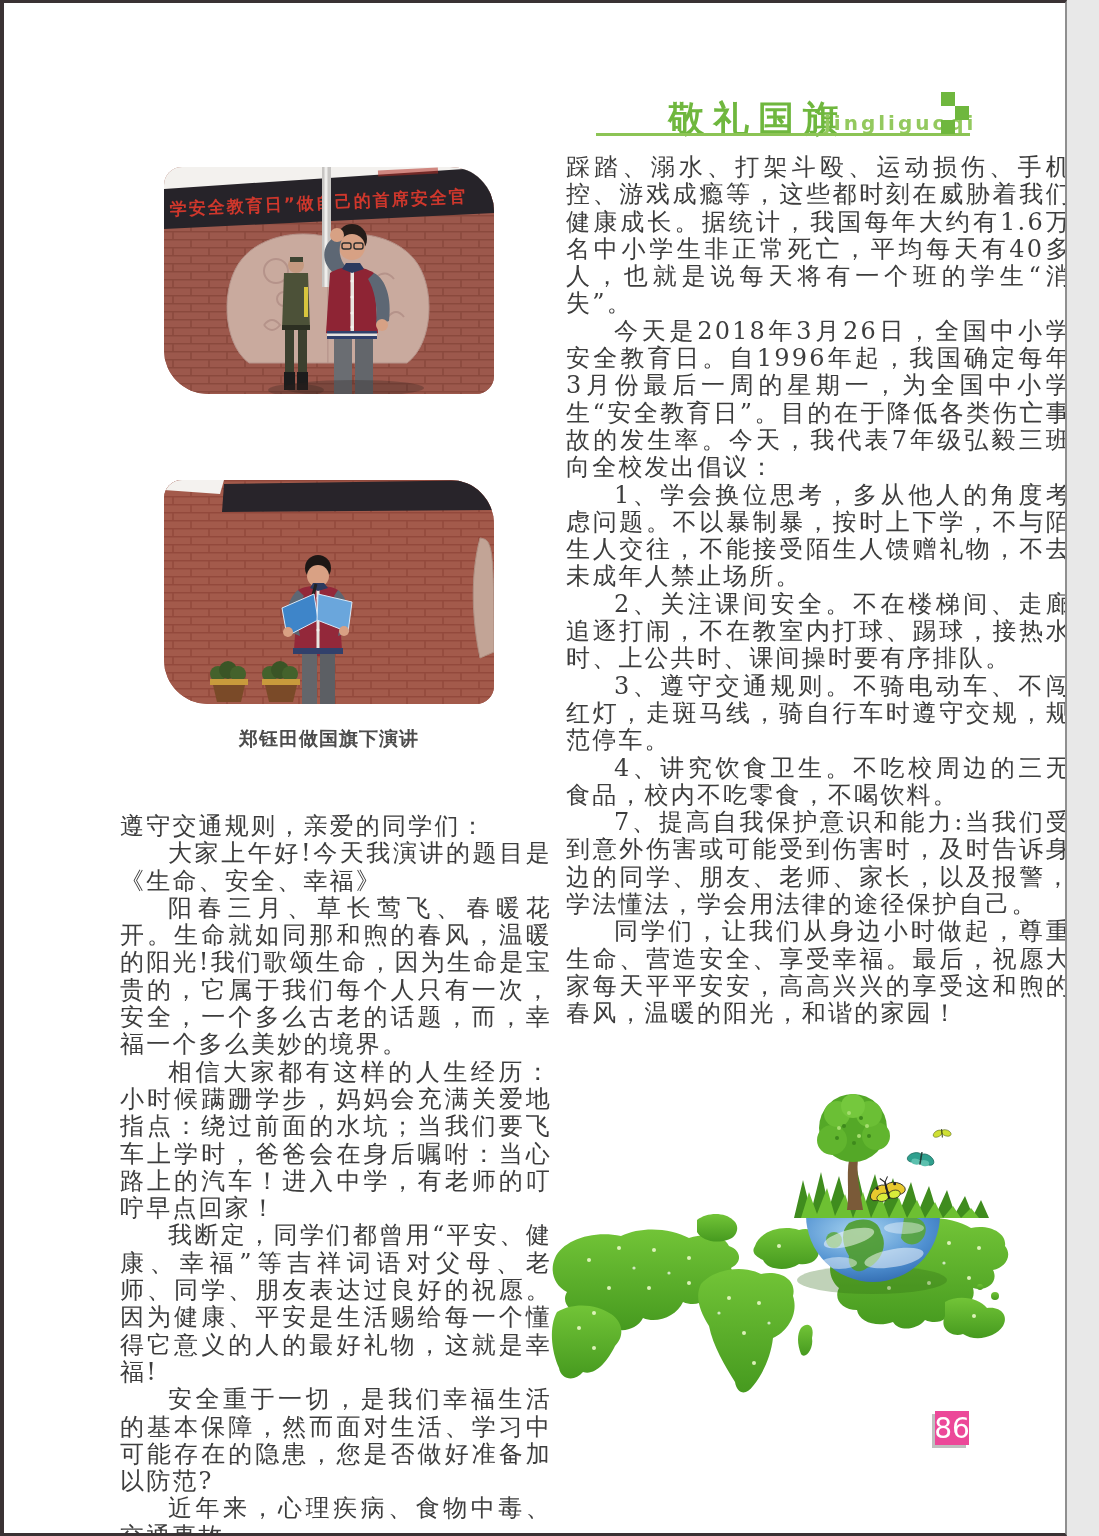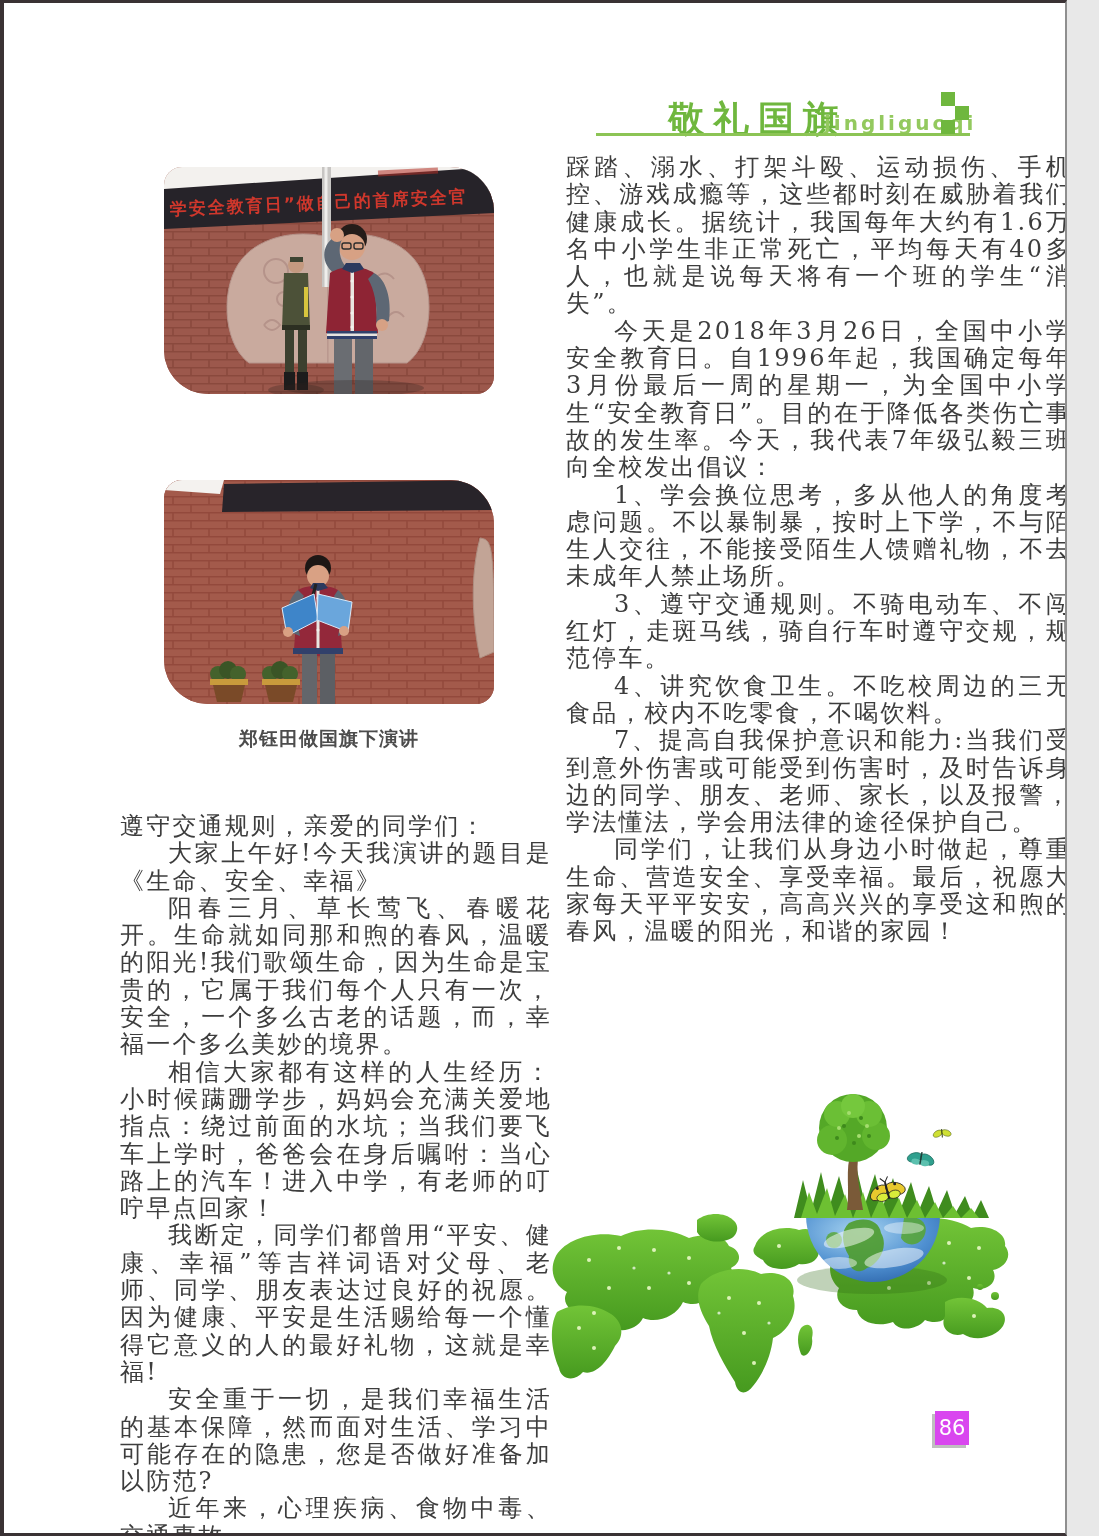--- a/index.html
+++ b/index.html
@@ -40,22 +40,22 @@
             letter-spacing:2.2px; }
   .col-left{ left:116px; top:810px; width:432px; }
   .col-right{ left:562px; top:151px; width:506px; }
   .textcol p{ margin:0; padding:0; text-indent:2em; text-align:justify; }
   .textcol p:first-of-type{ text-indent:0; }
   
   .earth{ position:absolute; left:545px; top:1085px; width:465px; height:325px; }
   
   .page-num{
     position:absolute; left:931px; top:1408px; width:34px; height:34px;
-    background:#d946ef; color:#ffffff; font-family:"DejaVu Sans","Liberation Sans",sans-serif;
-    font-size:21px; display:flex; align-items:center; justify-content:center;
+    background:#ec4899; color:#ffffff; font-family:"DejaVu Sans","Liberation Sans",sans-serif;
+    font-size:28px; display:flex; align-items:center; justify-content:center;
     box-shadow:-3px 3px 0 rgba(0,0,0,0.25);
   }
 </style>
 </head>
 <body>
 
 <div class="page">
 
   <div class="hdr-title">敬礼国旗</div>
   <div class="hdr-pinyin">jingliguoqi</div>
@@ -195,20 +195,21 @@
       <p>相信大家都有这样的人生经历：小时候蹒跚学步，妈妈会充满关爱地指点：绕过前面的水坑；当我们要飞车上学时，爸爸会在身后嘱咐：当心路上的汽车！进入中学，有老师的叮咛早点回家！</p>
       <p>我断定，同学们都曾用“平安、健康、幸福”等吉祥词语对父母、老师、同学、朋友表达过良好的祝愿。因为健康、平安是生活赐给每一个懂得它意义的人的最好礼物，这就是幸福!</p>
       <p>安全重于一切，是我们幸福生活的基本保障，然而面对生活、学习中可能存在的隐患，您是否做好准备加以防范?</p>
       <p>近年来，心理疾病、食物中毒、交通事故、</p>
     </div>
   <div class="textcol col-right">
 
   <p>踩踏、溺水、打架斗殴、运动损伤、手机控、游戏成瘾等，这些都时刻在威胁着我们健康成长。据统计，我国每年大约有1.6万名中小学生非正常死亡，平均每天有40多人，也就是说每天将有一个班的学生“消失”。</p>
       <p>今天是2018年3月26日，全国中小学安全教育日。自1996年起，我国确定每年3月份最后一周的星期一，为全国中小学生“安全教育日”。目的在于降低各类伤亡事故的发生率。今天，我代表7年级弘毅三班向全校发出倡议：</p>
       <p>1、学会换位思考，多从他人的角度考虑问题。不以暴制暴，按时上下学，不与陌生人交往，不能接受陌生人馈赠礼物，不去未成年人禁止场所。</p>
+      <p>2、关注课间安全。不在楼梯间、走廊追逐打闹，不在教室内打球、踢球，接热水时、上公共时、课间操时要有序排队。</p>
       <p>3、遵守交通规则。不骑电动车、不闯红灯，走斑马线，骑自行车时遵守交规，规范停车。</p>
       <p>4、讲究饮食卫生。不吃校周边的三无食品，校内不吃零食，不喝饮料。</p>
       <p>7、提高自我保护意识和能力:当我们受到意外伤害或可能受到伤害时，及时告诉身边的同学、朋友、老师、家长，以及报警，学法懂法，学会用法律的途径保护自己。</p>
       <p>同学们，让我们从身边小时做起，尊重生命、营造安全、享受幸福。最后，祝愿大家每天平平安安，高高兴兴的享受这和煦的春风，温暖的阳光，和谐的家园！</p>
     </div>
 
   <div class="earth">
     <svg width="465" height="325" viewBox="0 0 465 325">
       <defs>
         <linearGradient id="grassG" x1="0" y1="0" x2="0" y2="1">

